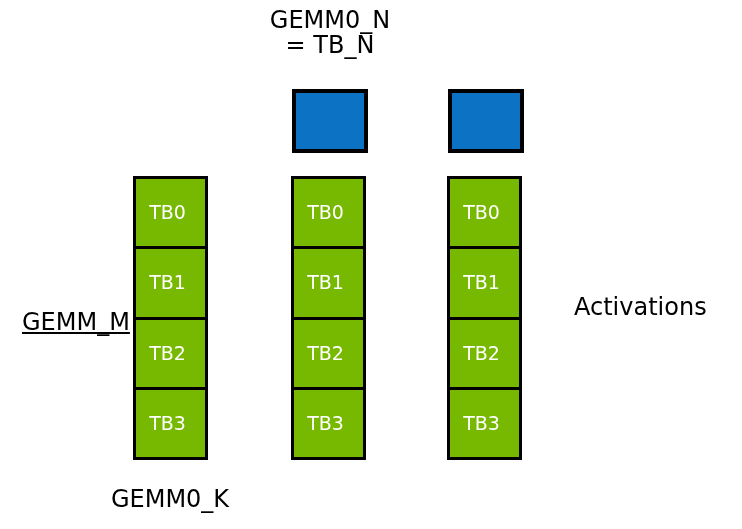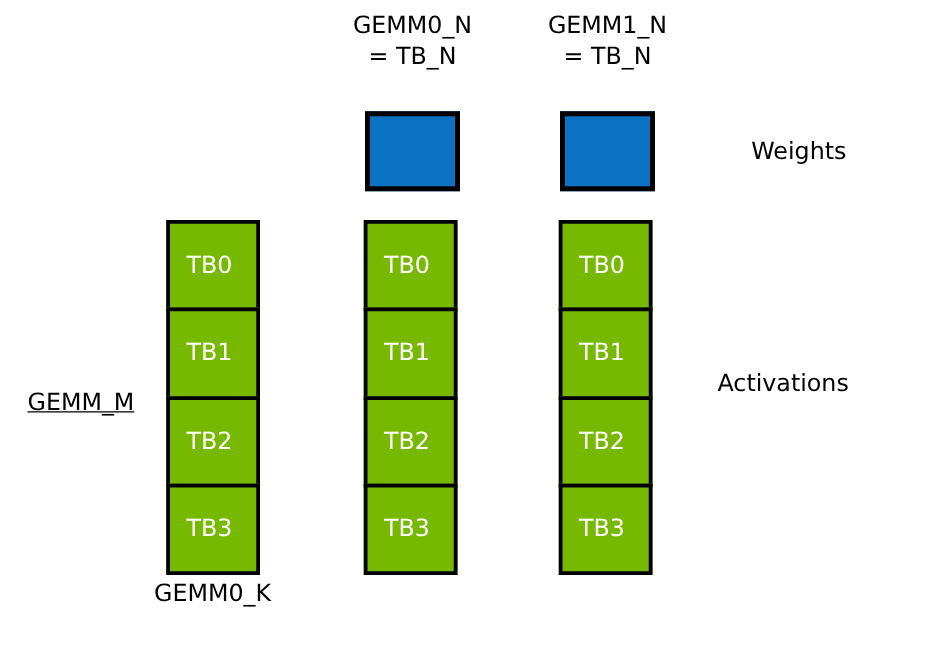--- a/index.html
+++ b/index.html
@@ -16,36 +16,36 @@
   #canvas {
     position: relative;
     width: 742px;
     height: 529px;
   }
 
   
   .label {
     position: absolute;
     color: #000000;
-    font-size: 19px;
+    font-size: 24px;
     line-height: 25px;
     white-space: pre;
     font-family: "DejaVu Sans", "Liberation Sans", sans-serif;
   }
   .label.center {
     text-align: center;
   }
 
   .top-label {
     width: 160px;
     top: 8px;
   }
   .bottom-label {
     width: 160px;
-    top: 463px;
+    top: 487px;
     text-align: center;
   }
   .side-label {
     text-align: left;
   }
 
   
   .weight-block {
     position: absolute;
     background: #0B72C4;
@@ -84,22 +84,20 @@
   }
 </style>
 </head>
 <body>
 
 <div id="canvas">
 
   <div class="label top-label center" style="left: 250px;"><span>GEMM0_N</span>
 <span>= TB_N</span></div>
 
-  <div class="label top-label center" style="left: 406px;"><span>GEMM1_N</span>
-<span>= TB_N</span></div>
 
   <div class="weight-block" style="left: 292px; top: 89px; width: 76px; height: 64px;"></div>
 
   <div class="weight-block" style="left: 448px; top: 89px; width: 76px; height: 64px;"></div>
 
   <div class="activation-column" style="left: 133px; top: 176px; width: 75px; height: 296px;">
     <div class="tb-cell">
       <span class="tb-cell-label">TB0</span>
     </div>
     <div class="tb-cell">
@@ -138,20 +136,19 @@
     <div class="tb-cell">
       <span class="tb-cell-label">TB2</span>
     </div>
     <div class="tb-cell">
       <span class="tb-cell-label">TB3</span>
     </div>
   </div>
 
   <div class="label side-label" style="left: 22px; top: 310px; text-decoration: underline;">GEMM_M</div>
 
-  <div class="label side-label" style="left: 601px; top: 109px;">Weights</div>
 
   <div class="label side-label" style="left: 574px; top: 295px;">Activations</div>
 
   <div class="label bottom-label" style="left: 90px;">GEMM0_K</div>
 
 
 </div>
 
 </body></html>

